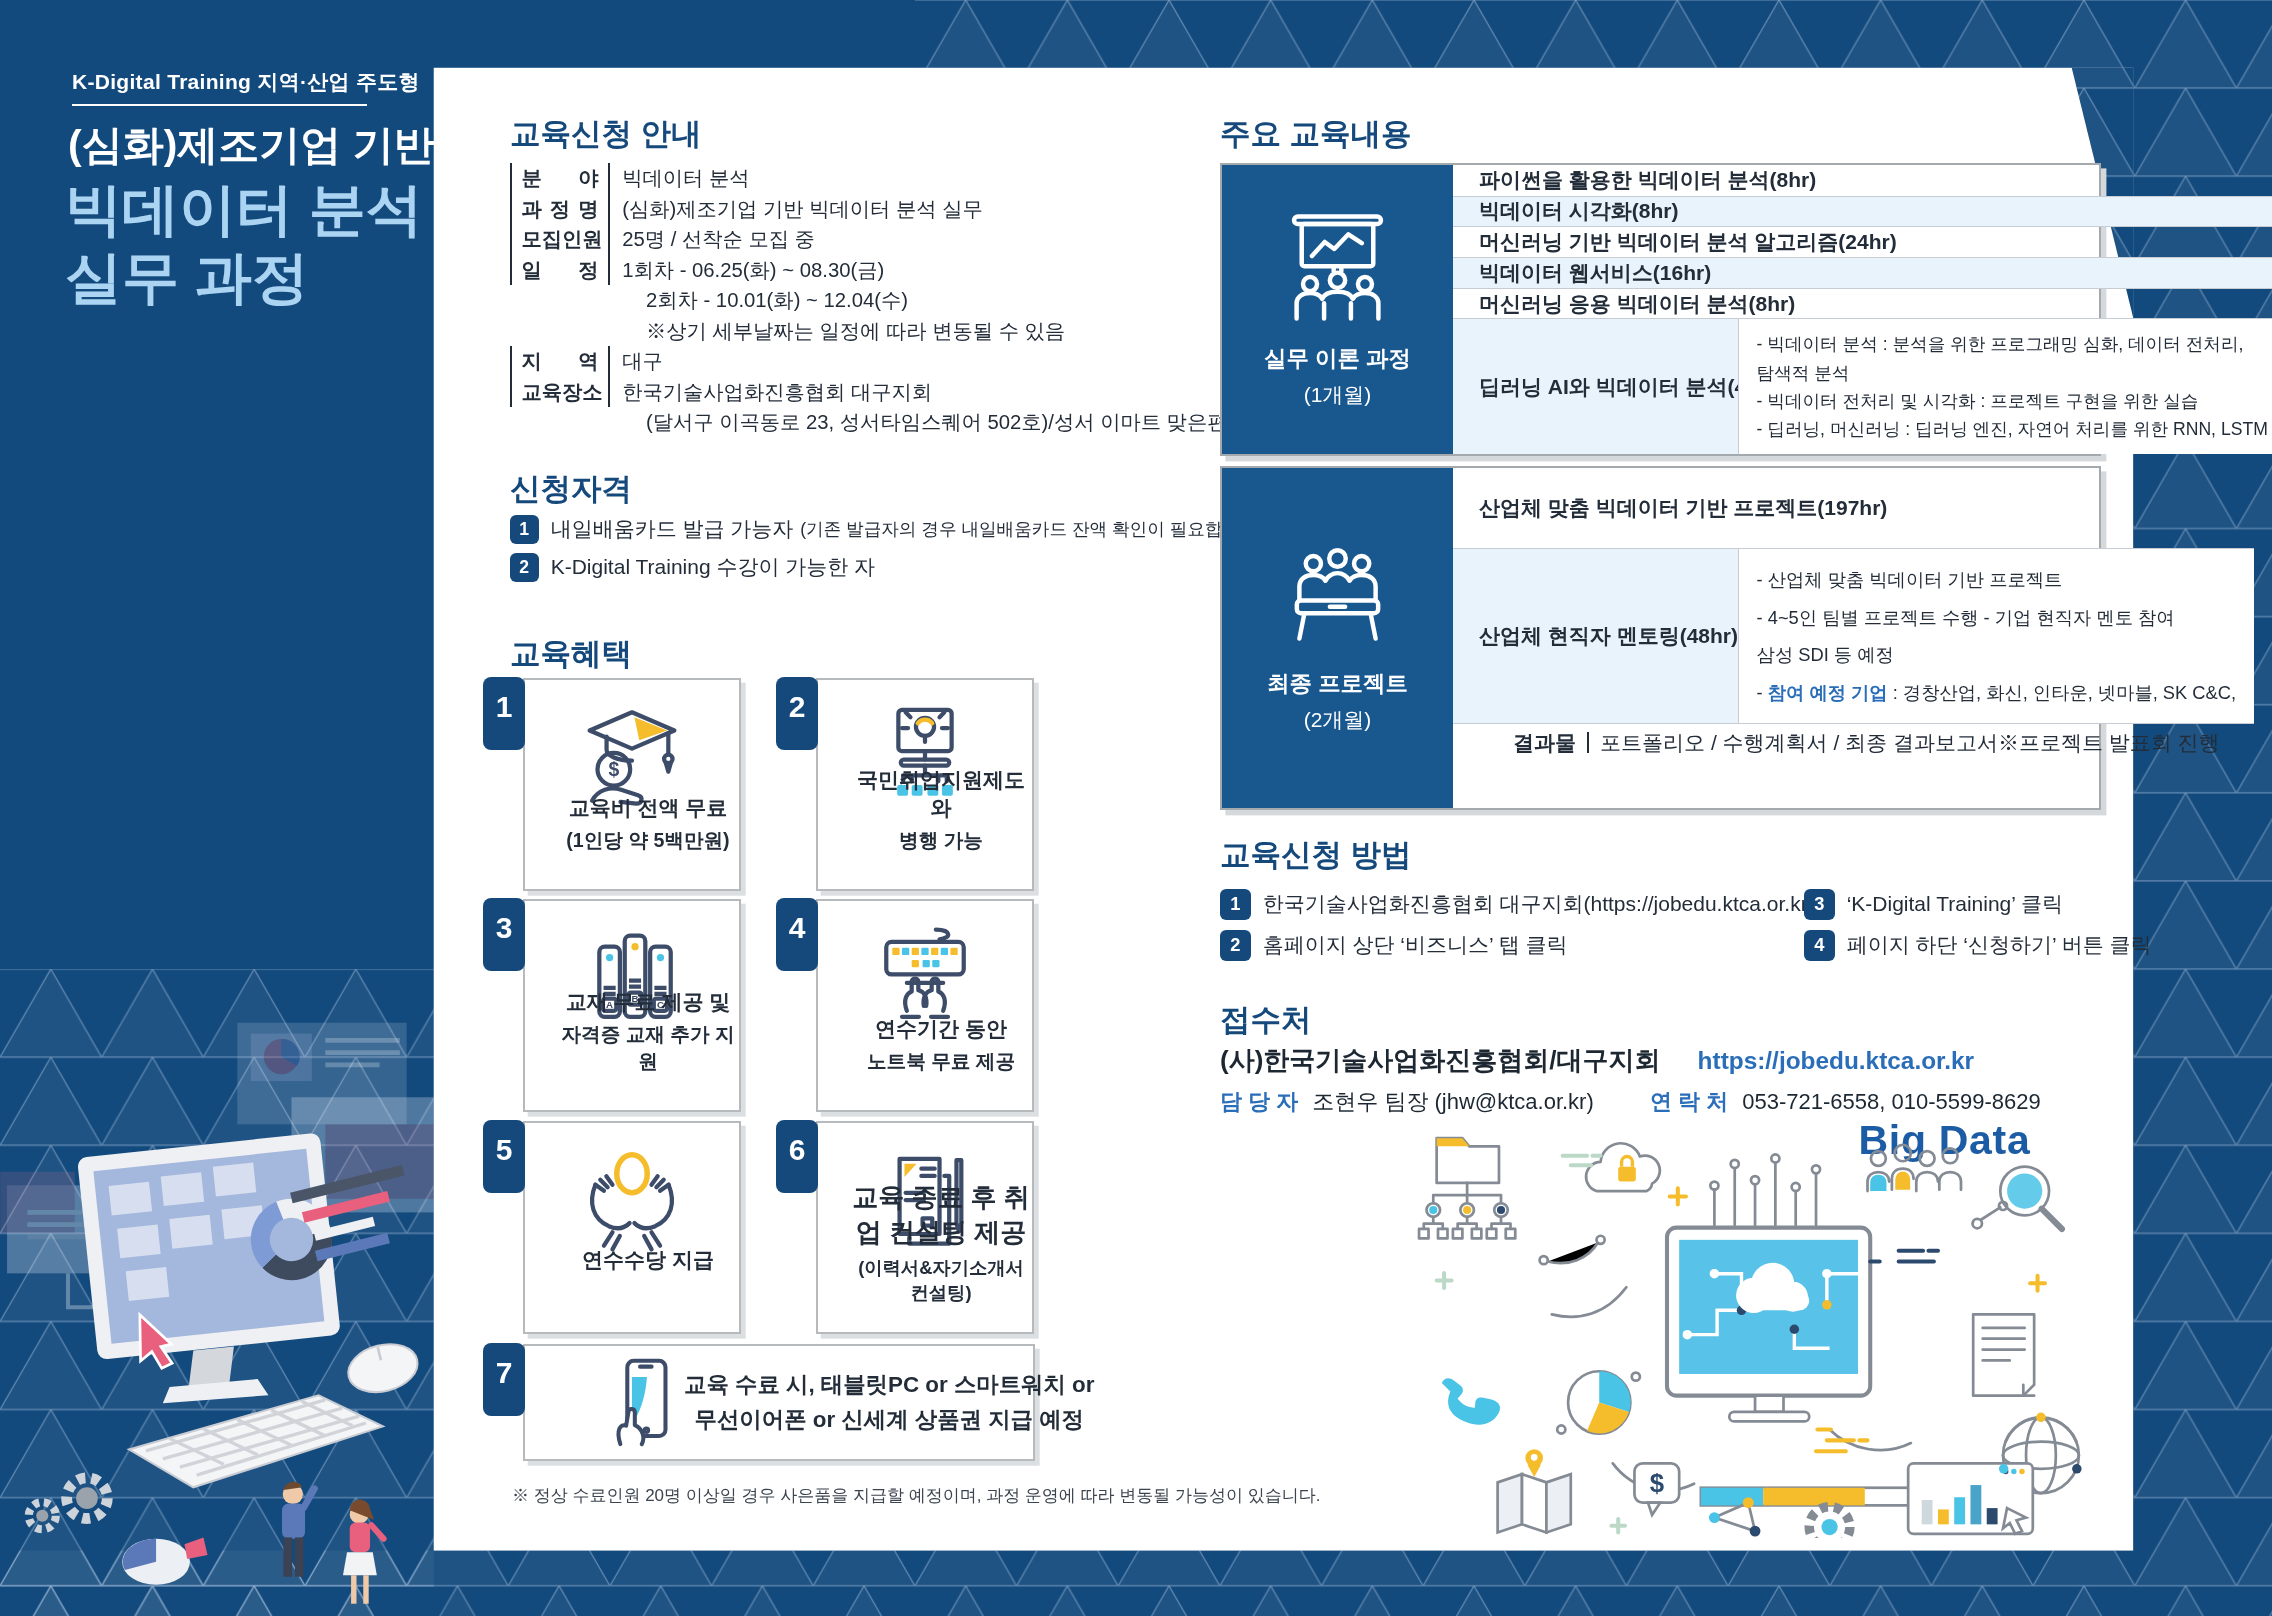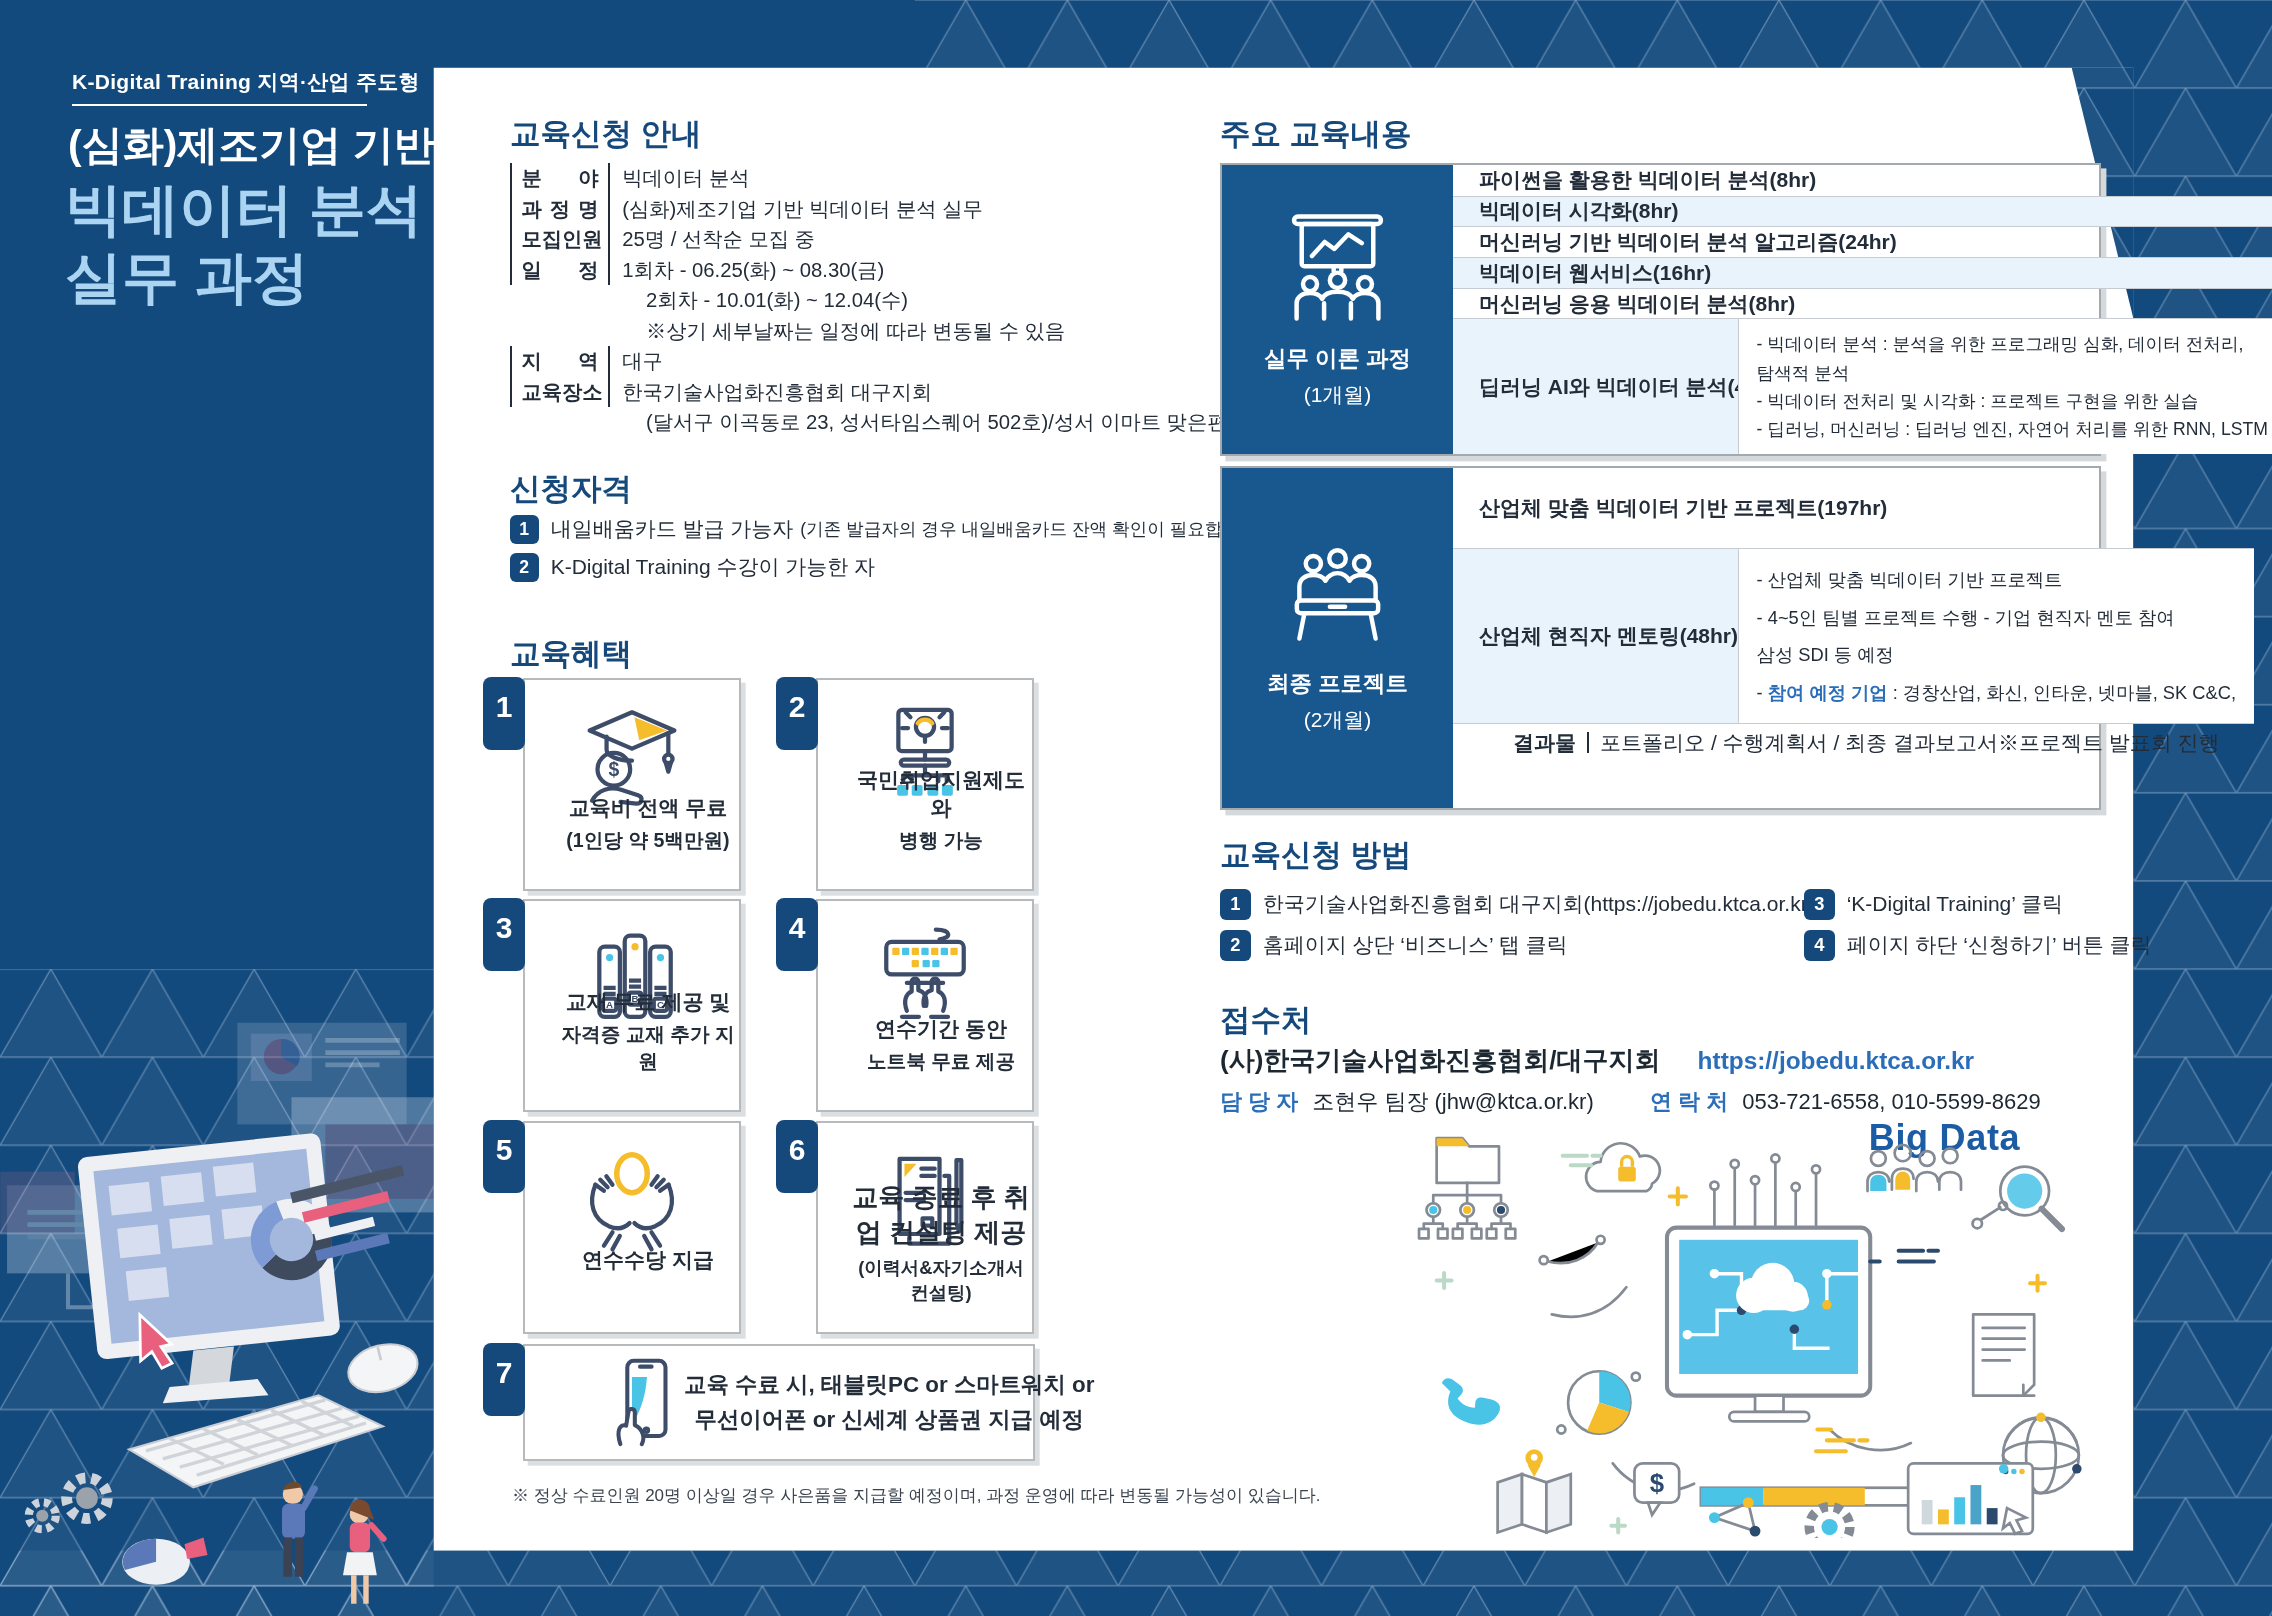--- a/index.html
+++ b/index.html
@@ -88,21 +88,21 @@
               display:flex;align-items:center;justify-content:center;margin-right:12.2px;flex:0 0 auto;}
   .step-text{font-size:21px;}
   .org-line{position:absolute;left:1220px;top:1043px;white-space:nowrap;}
   .org-name{font-size:26px;font-weight:bold;color:#1c2732;}
   .org-url{font-size:24.4px;font-weight:bold;color:var(--link);margin-left:34px;}
   .contact-line{position:absolute;white-space:nowrap;}
   .c-label{font-size:22px;font-weight:bold;color:var(--link);margin-right:11px;}
   .c-value{font-size:22px;color:#1c2732;}
 
   .bigdata-title{position:absolute;left:1775px;top:1117px;width:339px;text-align:center;
-                 font-size:36px;font-weight:bold;color:#1b5ca4;letter-spacing:0.7px;}
+                 font-size:41px;font-weight:bold;color:#1b5ca4;letter-spacing:0.7px;}
   .bigdata{position:absolute;left:1396px;top:1111px;width:691px;height:427px;}
 </style>
 </head>
 <body>
 
 <div class="page">
 
   <svg class="bg" width="2273" height="1617" viewBox="0 0 3354 2386">
     <defs>
       <pattern id="tri" width="150" height="130" patternUnits="userSpaceOnUse">

